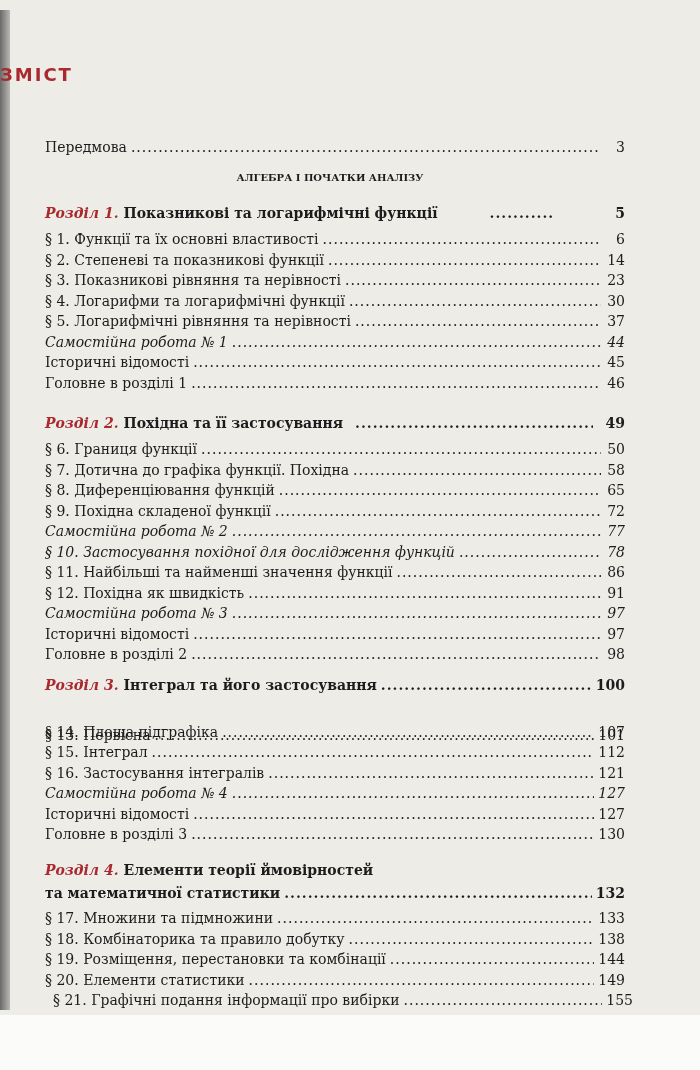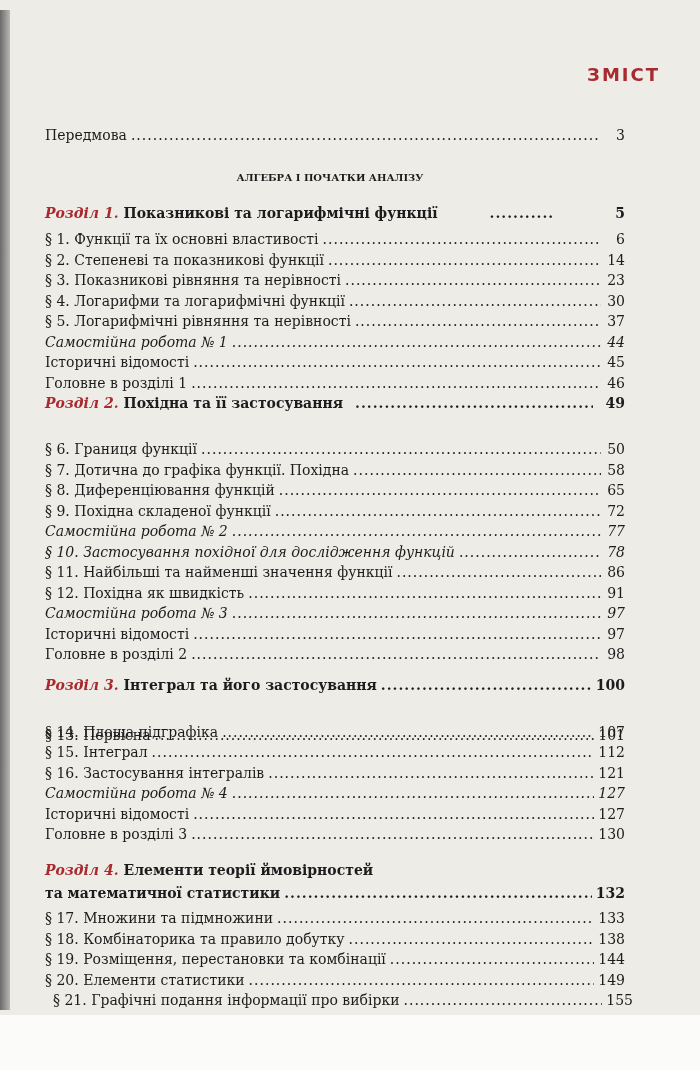--- a/index.html
+++ b/index.html
@@ -17,21 +17,21 @@
   .spine {
     position: absolute; left: 0; top: 10px; width: 10px; height: 1000px;
     background: linear-gradient(90deg, #6a6a6a, #b9b8b4);
   }
   .bottom-blank {
     position: absolute; left: 0; top: 1015px; width: 700px; height: 55px;
     background: #fbfbfa;
   }
   .title {
     position: absolute; left: 0; width: 660px; top: 64px;
-    text-align: right;
+    text-align: left;
     font-family: "DejaVu Sans", "Liberation Sans", sans-serif;
     font-weight: bold; font-size: 18px; letter-spacing: 2px;
     color: #a82a2e;
   }
   .row {
     position: absolute; left: 45px; width: 580px; height: 20px;
     display: flex; align-items: flex-end;
     font-size: 14px; line-height: 18px;
     white-space: nowrap;
   }
@@ -58,21 +58,21 @@
 </style>
 </head>
 <body>
 
 <div class="page"></div>
 <div class="spine"></div>
 <div class="bottom-blank"></div>
 
 <div class="title">ЗМІСТ</div>
 
-<div class="row" style="top:124px">
+<div class="row" style="top:136px">
   <span class="label">Передмова</span>
   <span class="dots"></span>
   <span class="num">3</span>
 </div>
 
 <div class="part">АЛГЕБРА І ПОЧАТКИ АНАЛІЗУ</div>
 
 <div id="toc">
     <div class="row bold" style="top: 202px; gap: 48px;">
       <span class="label"><span class="chap-prefix">Розділ 1.</span> <span>Показникові та логарифмічні функції</span></span>
@@ -112,21 +112,21 @@
     <div class="row" style="top: 351px;">
       <span class="label">Історичні відомості</span>
       <span class="dots"></span>
       <span class="num">45</span>
     </div>
     <div class="row" style="top: 371.5px;">
       <span class="label">Головне в розділі 1</span>
       <span class="dots"></span>
       <span class="num">46</span>
     </div>
-    <div class="row bold" style="top: 392px; gap: 8px;">
+    <div class="row bold" style="top: 412px; gap: 8px;">
       <span class="label"><span class="chap-prefix">Розділ 2.</span> <span>Похідна та її застосування</span></span>
       <span class="dots"></span>
       <span class="num">49</span>
     </div>
     <div class="row" style="top: 438px;">
       <span class="label">§ 6. Границя функції</span>
       <span class="dots"></span>
       <span class="num">50</span>
     </div>
     <div class="row" style="top: 458.5px;">

